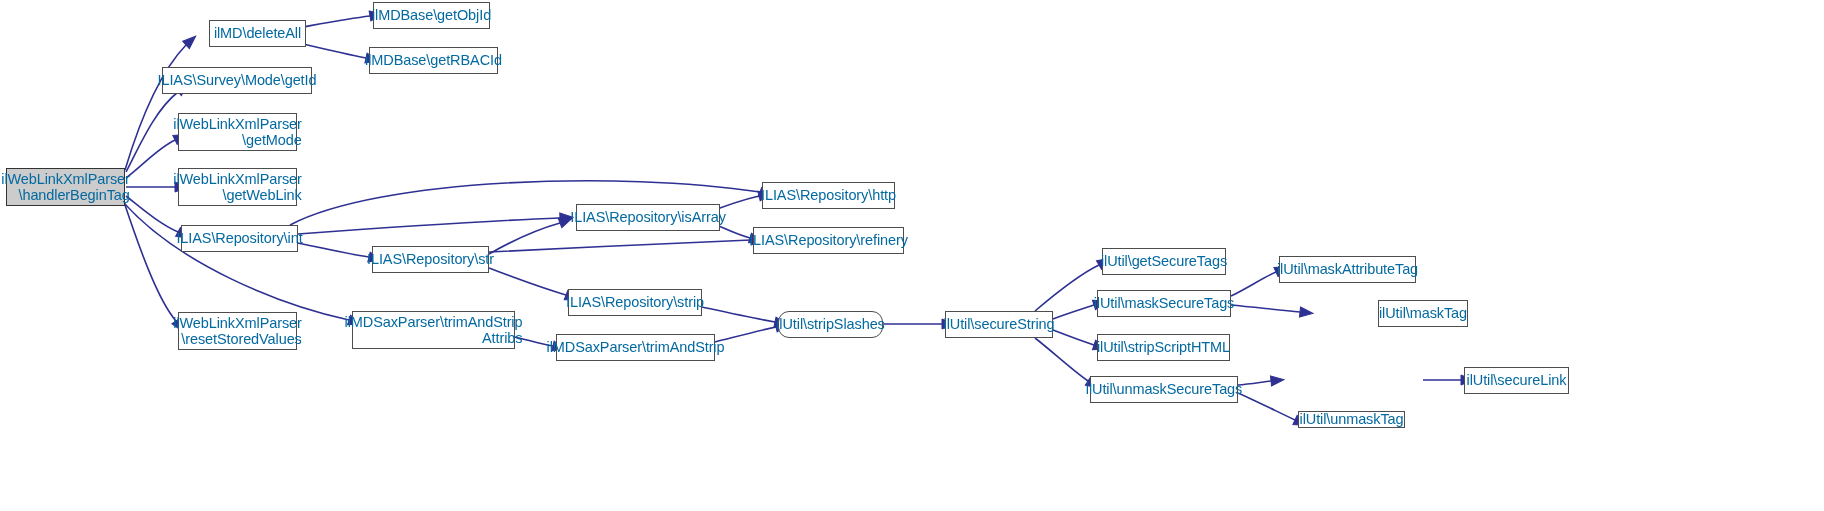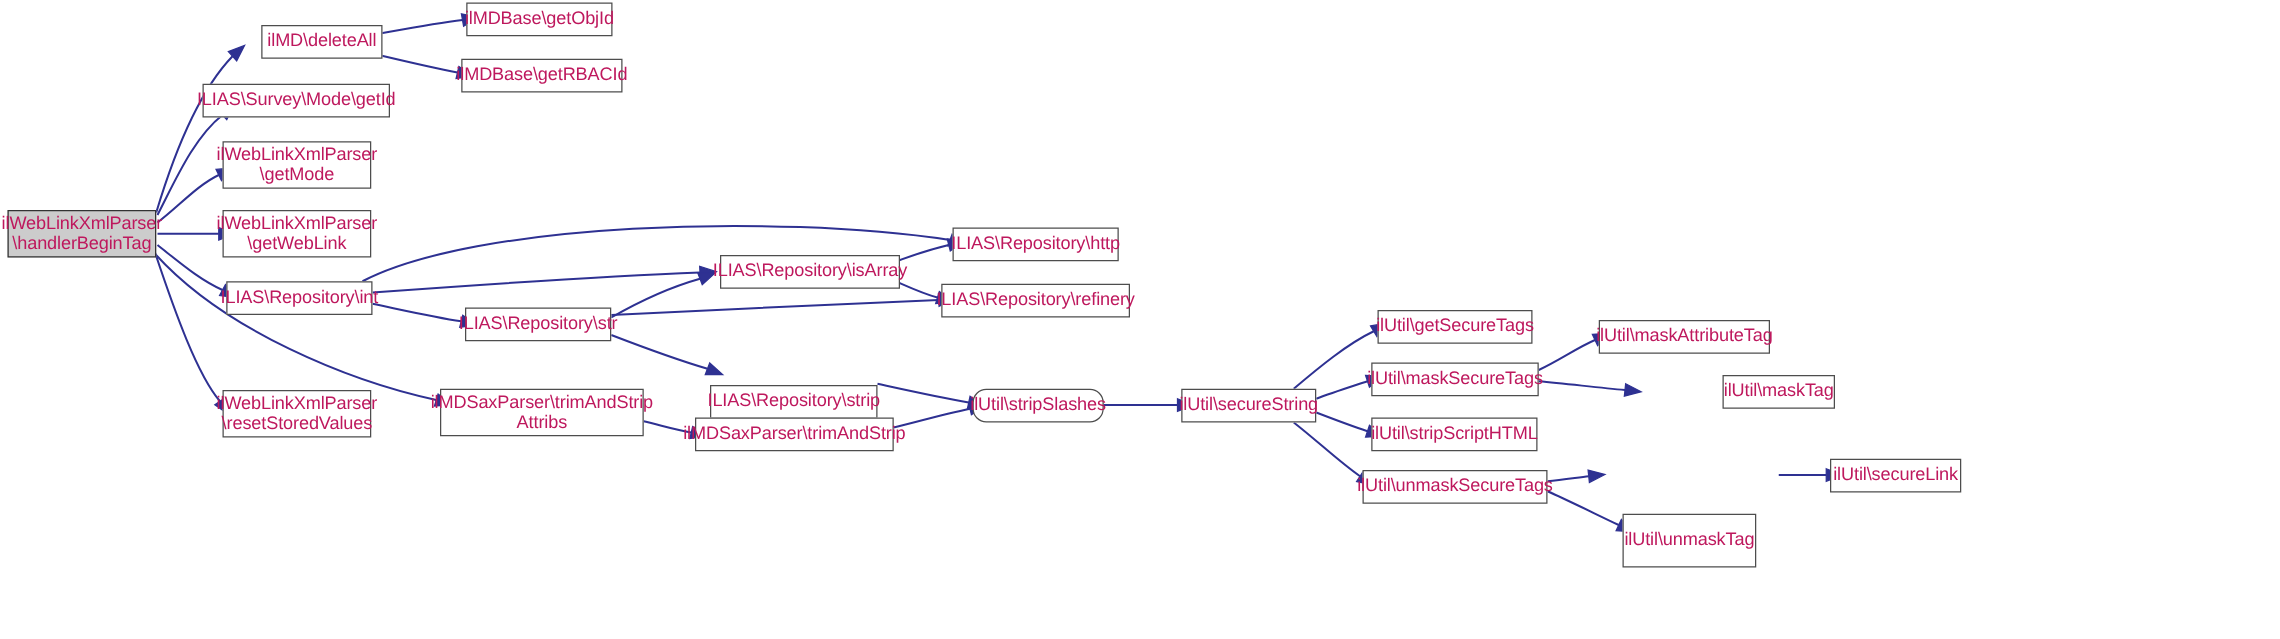--- a/index.html
+++ b/index.html
@@ -30,25 +30,25 @@
   .edge-head {
     fill: #2e3192;
     stroke: #2e3192;
     stroke-width: 1;
   }
   .node-box {
     position: absolute;
     box-sizing: border-box;
     border: 1.3px solid #4d4d4d;
     background: #ffffff;
-    color: #be185d;
+    color: #0369a1;
     display: flex;
     align-items: center;
     justify-content: center;
-    text-align: center;
+    text-align: right;
     line-height: 1.12;
     font-size: 14.5px;
     letter-spacing: -0.1px;
     white-space: pre-line;
     padding: 0 5px;
   }
   .node-box.root {
     background: #cccccc;
     border-color: #333333;
   }
@@ -127,29 +127,29 @@
     <div class="node-box" style="left: 162px; top: 67px; width: 150px; height: 27px;">ILIAS\Survey\Mode\getId</div>
     <div class="node-box" style="left: 178px; top: 113px; width: 119px; height: 38px;">ilWebLinkXmlParser
 \getMode</div>
     <div class="node-box" style="left: 178px; top: 168px; width: 119px; height: 38px;">ilWebLinkXmlParser
 \getWebLink</div>
     <div class="node-box" style="left: 181px; top: 225px; width: 117px; height: 27px;">ILIAS\Repository\int</div>
     <div class="node-box" style="left: 372px; top: 246px; width: 117px; height: 27px;">ILIAS\Repository\str</div>
     <div class="node-box" style="left: 563px; top: 204px; width: 144px; height: 27px; margin-left: 13px;">ILIAS\Repository\isArray</div>
     <div class="node-box" style="left: 762px; top: 182px; width: 133px; height: 27px;">ILIAS\Repository\http</div>
     <div class="node-box" style="left: 753px; top: 227px; width: 151px; height: 27px;">ILIAS\Repository\refinery</div>
-    <div class="node-box" style="left: 568px; top: 308px; width: 134px; height: 27px;">ILIAS\Repository\strip</div>
+    <div class="node-box" style="left: 568px; top: 289px; width: 134px; height: 27px;">ILIAS\Repository\strip</div>
     <div class="node-box" style="left: 178px; top: 312px; width: 119px; height: 38px;">ilWebLinkXmlParser
 \resetStoredValues</div>
     <div class="node-box" style="left: 352px; top: 311px; width: 163px; height: 38px;">ilMDSaxParser\trimAndStrip
 Attribs</div>
     <div class="node-box" style="left: 556px; top: 334px; width: 159px; height: 27px;">ilMDSaxParser\trimAndStrip</div>
     <div class="node-box" style="left: 778px; top: 311px; width: 105px; height: 27px; border-radius: 11px;">ilUtil\stripSlashes</div>
     <div class="node-box" style="left: 945px; top: 311px; width: 108px; height: 27px;">ilUtil\secureString</div>
     <div class="node-box" style="left: 1102px; top: 248px; width: 124px; height: 27px;">ilUtil\getSecureTags</div>
     <div class="node-box" style="left: 1097px; top: 290px; width: 134px; height: 27px;">ilUtil\maskSecureTags</div>
     <div class="node-box" style="left: 1097px; top: 334px; width: 133px; height: 27px;">ilUtil\stripScriptHTML</div>
     <div class="node-box" style="left: 1090px; top: 376px; width: 148px; height: 27px;">ilUtil\unmaskSecureTags</div>
     <div class="node-box" style="left: 1279px; top: 256px; width: 137px; height: 27px;">ilUtil\maskAttributeTag</div>
     <div class="node-box" style="left: 1378px; top: 300px; width: 90px; height: 27px;">ilUtil\maskTag</div>
-    <div class="node-box" style="left: 1298px; top: 411px; width: 107px; height: 43px;">ilUtil\unmaskTag</div>
+    <div class="node-box" style="left: 1298px; top: 411px; width: 107px; height: 17px;">ilUtil\unmaskTag</div>
     <div class="node-box" style="left: 1464px; top: 367px; width: 105px; height: 27px;">ilUtil\secureLink</div>
   </div>
 
 </body></html>

